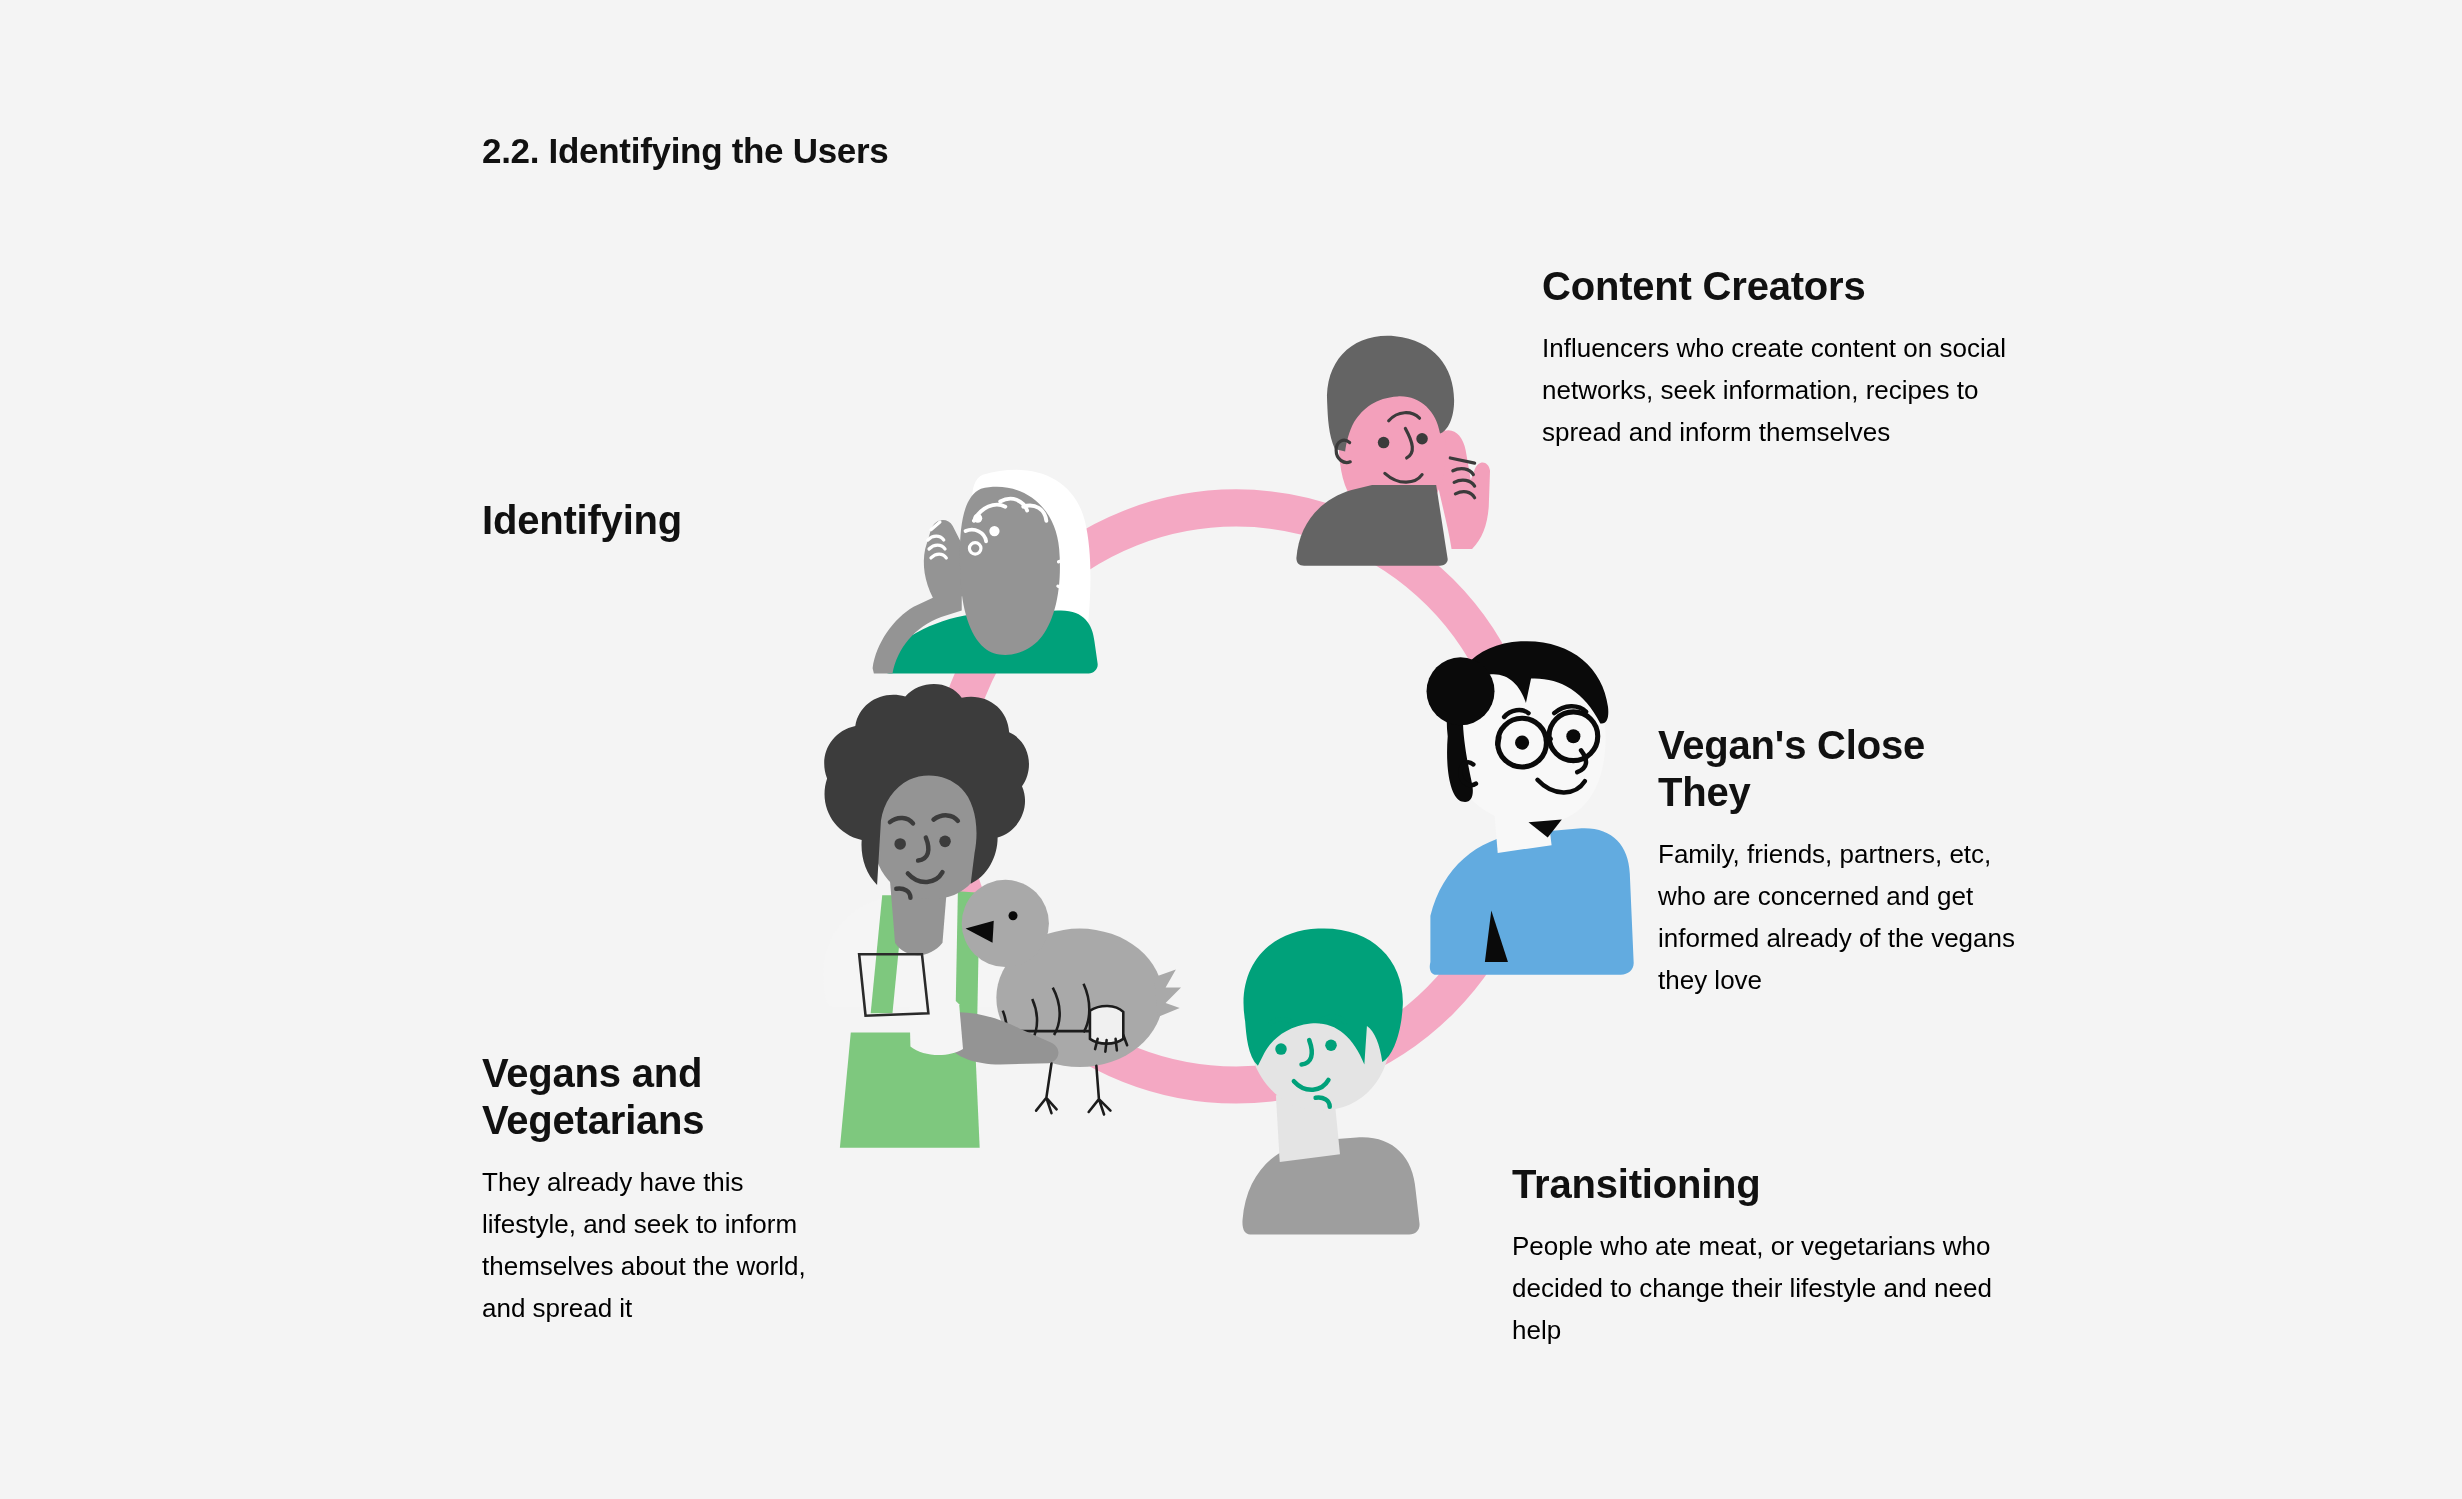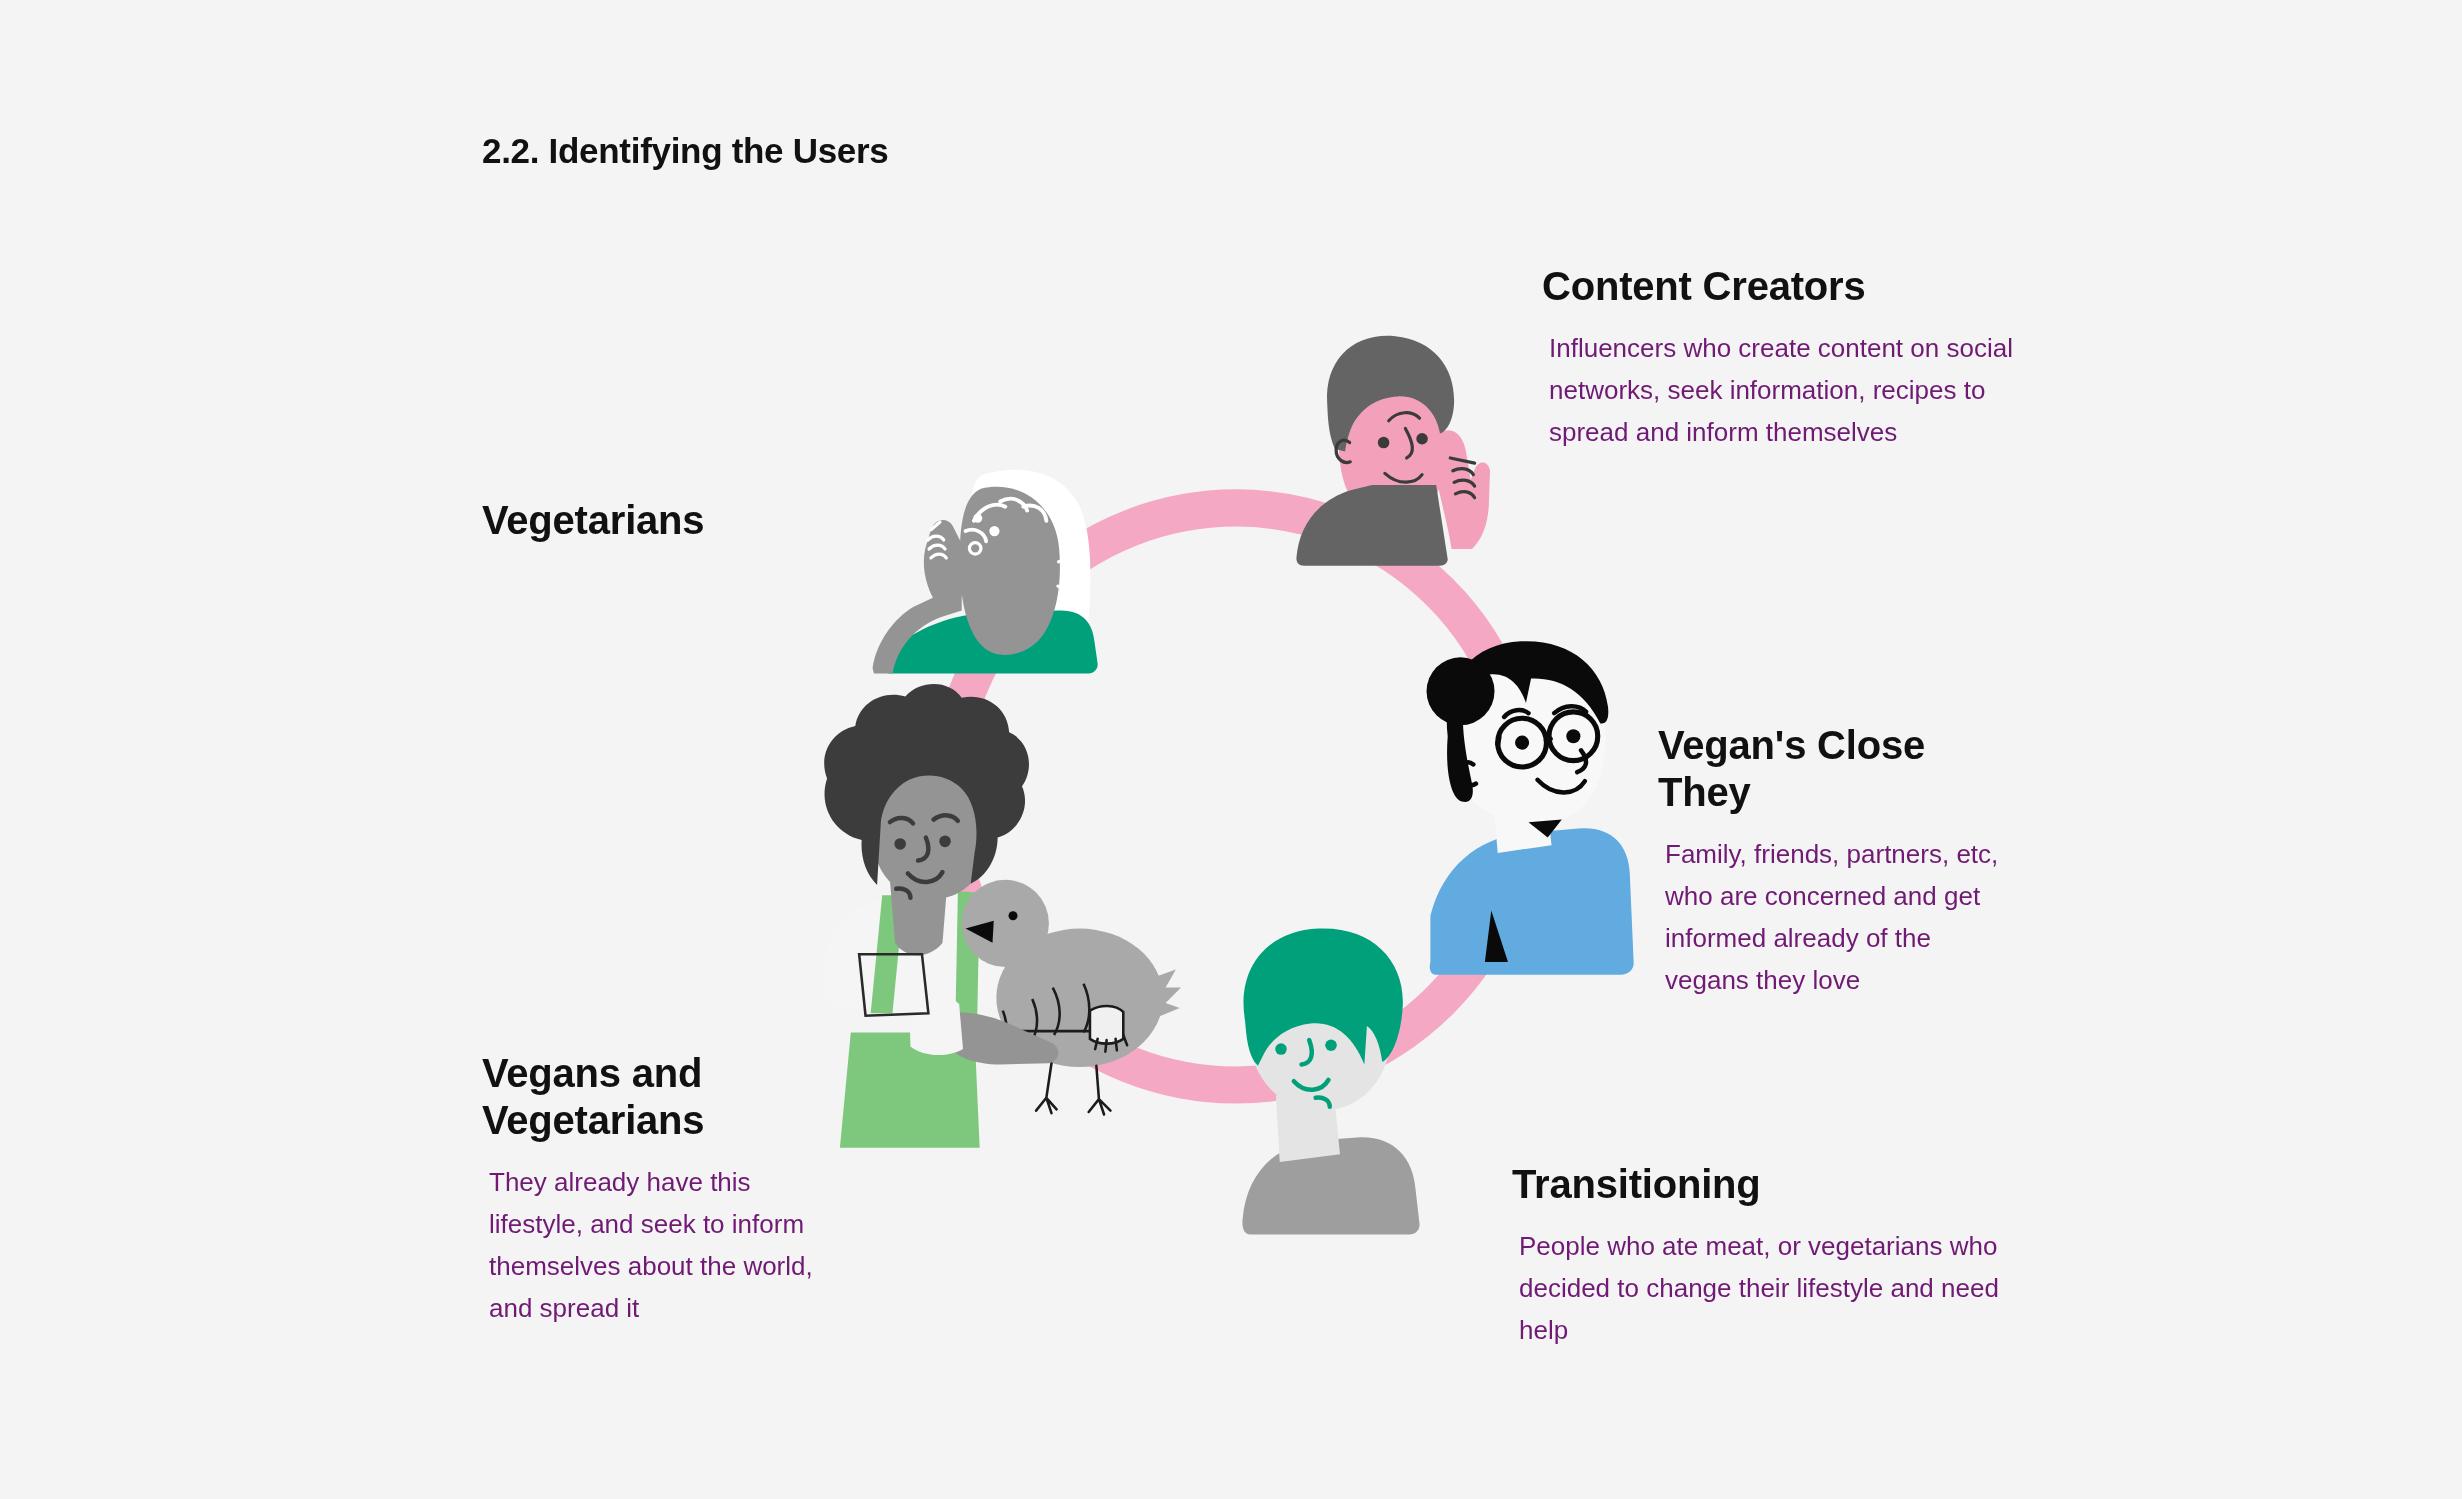--- a/index.html
+++ b/index.html
@@ -55,23 +55,23 @@
     font-size: 40px;
     font-weight: bold;
     color: #111111;
     line-height: 1.18;
     margin: 0 0 16.7px 0;
     letter-spacing: -0.2px;
   }
   .persona-desc {
     font-size: 26px;
     font-weight: normal;
-    color: #701a75;
+    color: #000000;
     line-height: 1.62;
-    margin: 7px;
+    margin: 0;
   }
 
   
   #persona-content-creators { left: 1542px; top: 263px;  width: 487px; }
   #persona-close-ones       { left: 1658px; top: 722px; width: 359px; }
   #persona-transitioning    { left: 1512px; top: 1161px; width: 507px; }
   #persona-vegans          { left: 482px;  top: 1050px; width: 340px; }
   #persona-interested      { left: 482px;  top: 497px;  width: 359px; }
 </style>
 </head>
@@ -417,17 +417,17 @@
     <div class="persona-title">Vegans and Vegetarians</div>
     <div class="persona-desc">They already have this lifestyle, and seek to inform themselves about the world, and spread it</div>
   </div>
 
   <div class="persona" id="persona-transitioning">
     <div class="persona-title">Transitioning</div>
     <div class="persona-desc">People who ate meat, or vegetarians who decided to change their lifestyle and need help</div>
   </div>
 
   <div class="persona" id="persona-interested">
-    <div class="persona-title">Vegetarians</div>
+    <div class="persona-title">Identifying</div>
   </div>
 
 </div>
 
 
 </body></html>

